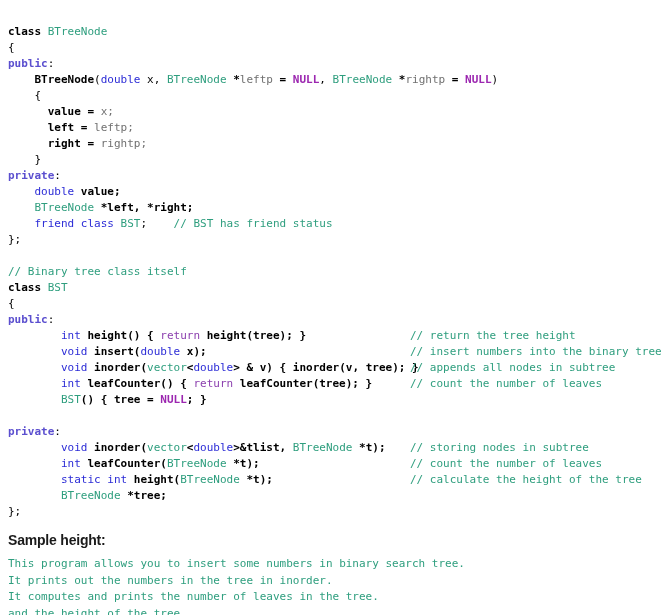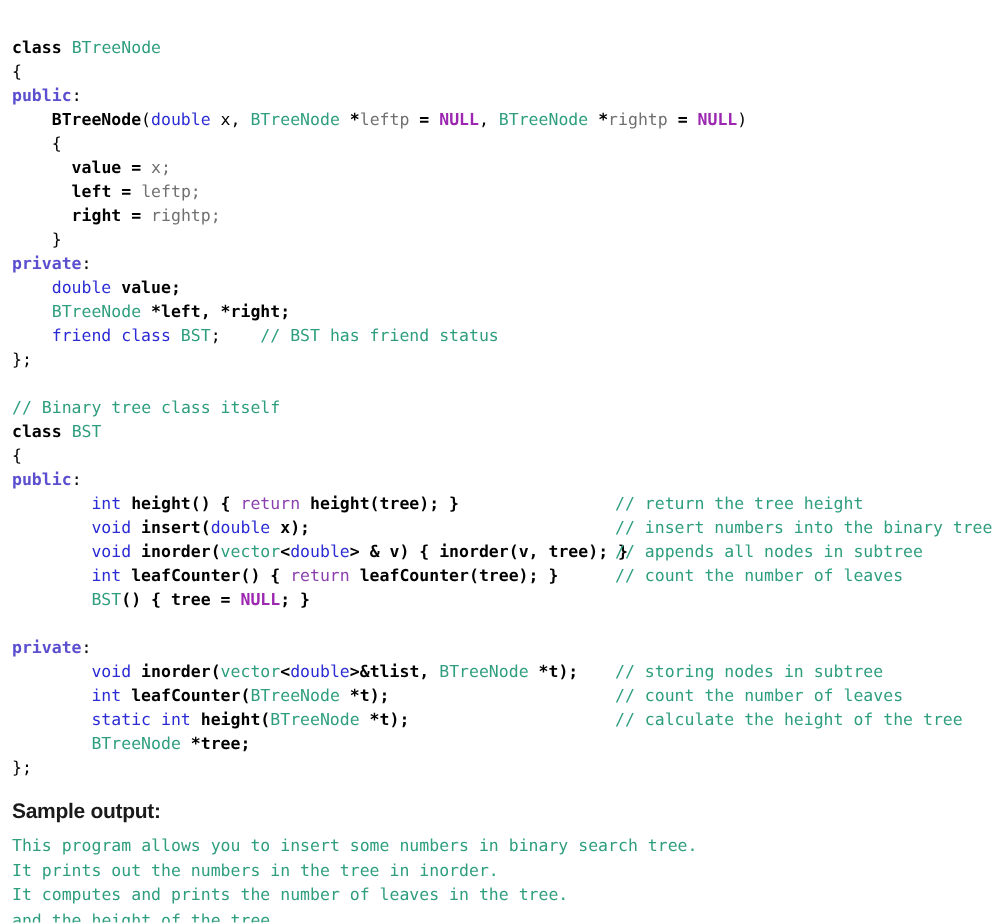--- a/index.html
+++ b/index.html
@@ -73,19 +73,19 @@
 </style>
 </head>
 <body>
 
 <div id="page">
 
   <div id="code-block" class="code-block"><div class="code-line" style="position: relative;"><span style="padding-left: 0px;"><span class="t-kw-b">class </span><span class="t-type">BTreeNode</span></span></div><div class="code-line" style="position: relative;"><span style="padding-left: 0px;"><span class="t-plain">{</span></span></div><div class="code-line" style="position: relative;"><span style="padding-left: 0px;"><span class="t-access">public</span><span class="t-plain">:</span></span></div><div class="code-line" style="position: relative;"><span style="padding-left: 26.48px;"><span class="t-kw-b">BTreeNode</span><span class="t-plain">(</span><span class="t-kw">double </span><span class="t-plain">x, </span><span class="t-type">BTreeNode </span><span class="t-kw-b">*</span><span class="t-var">leftp </span><span class="t-kw-b">= </span><span class="t-null">NULL</span><span class="t-plain">, </span><span class="t-type">BTreeNode </span><span class="t-kw-b">*</span><span class="t-var">rightp </span><span class="t-kw-b">= </span><span class="t-null">NULL</span><span class="t-plain">)</span></span></div><div class="code-line" style="position: relative;"><span style="padding-left: 26.48px;"><span class="t-plain">{</span></span></div><div class="code-line" style="position: relative;"><span style="padding-left: 39.72px;"><span class="t-kw-b">value </span><span class="t-kw-b">= </span><span class="t-var">x;</span></span></div><div class="code-line" style="position: relative;"><span style="padding-left: 39.72px;"><span class="t-kw-b">left </span><span class="t-kw-b">= </span><span class="t-var">leftp;</span></span></div><div class="code-line" style="position: relative;"><span style="padding-left: 39.72px;"><span class="t-kw-b">right </span><span class="t-kw-b">= </span><span class="t-var">rightp;</span></span></div><div class="code-line" style="position: relative;"><span style="padding-left: 26.48px;"><span class="t-plain">}</span></span></div><div class="code-line" style="position: relative;"><span style="padding-left: 0px;"><span class="t-access">private</span><span class="t-plain">:</span></span></div><div class="code-line" style="position: relative;"><span style="padding-left: 26.48px;"><span class="t-kw">double </span><span class="t-kw-b">value;</span></span></div><div class="code-line" style="position: relative;"><span style="padding-left: 26.48px;"><span class="t-type">BTreeNode </span><span class="t-kw-b">*left, *right;</span></span></div><div class="code-line" style="position: relative;"><span style="padding-left: 26.48px;"><span class="t-kw">friend class </span><span class="t-type">BST</span><span class="t-plain">;</span><span class="t-plain">    </span><span class="t-comment">// BST has friend status</span></span></div><div class="code-line" style="position: relative;"><span style="padding-left: 0px;"><span class="t-plain">};</span></span></div><div class="code-line" style="position: relative;"><span style="padding-left: 0px;">&nbsp;</span></div><div class="code-line" style="position: relative;"><span style="padding-left: 0px;"><span class="t-comment">// Binary tree class itself</span></span></div><div class="code-line" style="position: relative;"><span style="padding-left: 0px;"><span class="t-kw-b">class </span><span class="t-type">BST</span></span></div><div class="code-line" style="position: relative;"><span style="padding-left: 0px;"><span class="t-plain">{</span></span></div><div class="code-line" style="position: relative;"><span style="padding-left: 0px;"><span class="t-access">public</span><span class="t-plain">:</span></span></div><div class="code-line" style="position: relative;"><span style="padding-left: 52.96px;"><span class="t-kw">int </span><span class="t-kw-b">height() { </span><span class="t-ret">return </span><span class="t-kw-b">height(tree); }</span></span><span class="t-comment" style="position: absolute; left: 402px; top: 0px;">// return the tree height</span></div><div class="code-line" style="position: relative;"><span style="padding-left: 52.96px;"><span class="t-kw">void </span><span class="t-kw-b">insert(</span><span class="t-kw">double </span><span class="t-kw-b">x);</span></span><span class="t-comment" style="position: absolute; left: 402px; top: 0px;">// insert numbers into the binary tree</span></div><div class="code-line" style="position: relative;"><span style="padding-left: 52.96px;"><span class="t-kw">void </span><span class="t-kw-b">inorder(</span><span class="t-type">vector</span><span class="t-kw-b">&lt;</span><span class="t-kw">double</span><span class="t-kw-b">&gt; &amp; v) { inorder(v, tree); }</span></span><span class="t-comment" style="position: absolute; left: 402px; top: 0px;">// appends all nodes in subtree</span></div><div class="code-line" style="position: relative;"><span style="padding-left: 52.96px;"><span class="t-kw">int </span><span class="t-kw-b">leafCounter() { </span><span class="t-ret">return </span><span class="t-kw-b">leafCounter(tree); }</span></span><span class="t-comment" style="position: absolute; left: 402px; top: 0px;">// count the number of leaves</span></div><div class="code-line" style="position: relative;"><span style="padding-left: 52.96px;"><span class="t-type">BST</span><span class="t-kw-b">() { tree = </span><span class="t-null">NULL</span><span class="t-kw-b">; }</span></span></div><div class="code-line" style="position: relative;"><span style="padding-left: 0px;">&nbsp;</span></div><div class="code-line" style="position: relative;"><span style="padding-left: 0px;"><span class="t-access">private</span><span class="t-plain">:</span></span></div><div class="code-line" style="position: relative;"><span style="padding-left: 52.96px;"><span class="t-kw">void </span><span class="t-kw-b">inorder(</span><span class="t-type">vector</span><span class="t-kw-b">&lt;</span><span class="t-kw">double</span><span class="t-kw-b">&gt;&amp;tlist, </span><span class="t-type">BTreeNode </span><span class="t-kw-b">*t);</span></span><span class="t-comment" style="position: absolute; left: 402px; top: 0px;">// storing nodes in subtree</span></div><div class="code-line" style="position: relative;"><span style="padding-left: 52.96px;"><span class="t-kw">int </span><span class="t-kw-b">leafCounter(</span><span class="t-type">BTreeNode </span><span class="t-kw-b">*t);</span></span><span class="t-comment" style="position: absolute; left: 402px; top: 0px;">// count the number of leaves</span></div><div class="code-line" style="position: relative;"><span style="padding-left: 52.96px;"><span class="t-kw">static int </span><span class="t-kw-b">height(</span><span class="t-type">BTreeNode </span><span class="t-kw-b">*t);</span></span><span class="t-comment" style="position: absolute; left: 402px; top: 0px;">// calculate the height of the tree</span></div><div class="code-line" style="position: relative;"><span style="padding-left: 52.96px;"><span class="t-type">BTreeNode </span><span class="t-kw-b">*tree;</span></span></div><div class="code-line" style="position: relative;"><span style="padding-left: 0px;"><span class="t-plain">};</span></span></div></div>
 
   <div class="spacer-12"></div>
 
-  <div class="section-title">Sample output:</div>
+  <div class="section-title">Sample height:</div>
 
   <div class="spacer-8"></div>
 
   <div id="output-block" class="output-block"><div class="out-line">This program allows you to insert some numbers in binary search tree.</div><div class="out-line">It prints out the numbers in the tree in inorder.</div><div class="out-line">It computes and prints the number of leaves in the tree.</div><div class="out-line">and the height of the tree.</div><div class="out-line">Enter 10 numbers:</div></div>
 
 </div>
 
 </body></html>

